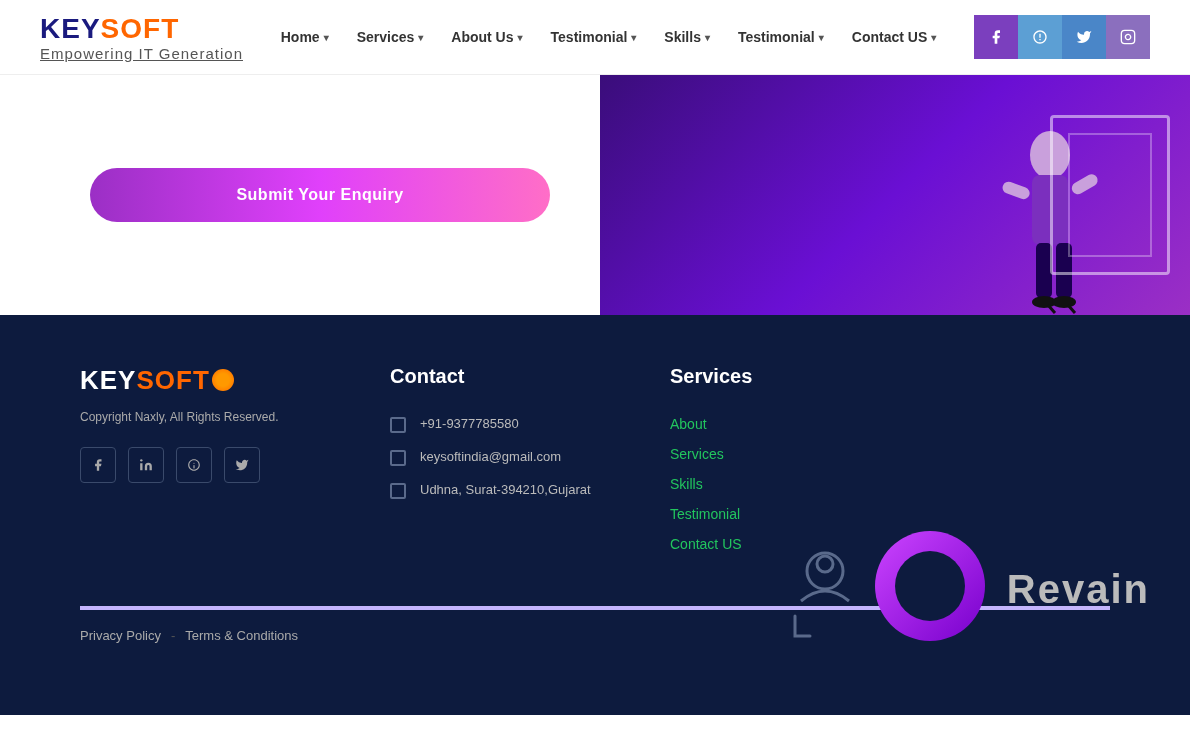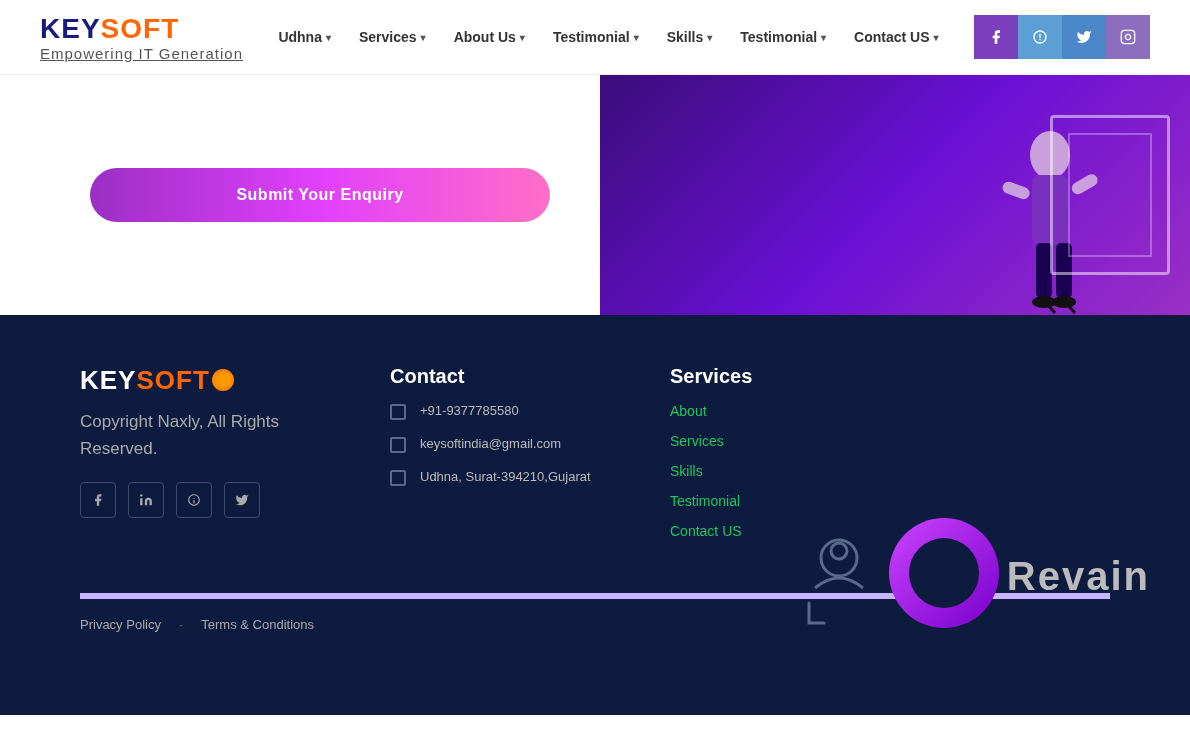--- a/index.html
+++ b/index.html
@@ -146,21 +146,21 @@
       width: 22px;
       height: 22px;
       background: radial-gradient(circle, #ff9900 40%, #ff6600 100%);
       border-radius: 50%;
       margin-left: 2px;
       vertical-align: middle;
       position: relative;
       top: -2px;
     }
     .footer-copyright {
-      font-size: 17px;
+      font-size: 12px;
       color: #aaa;
       margin-bottom: 20px;
       line-height: 1.6;
     }
     .footer-social-icons {
       display: flex;
       gap: 12px;
       margin-top: 10px;
     }
     .footer-social-icon {
@@ -182,21 +182,21 @@
       padding-left: 30px;
     }
     .footer-col-services {
       flex: 1;
       padding-left: 60px;
     }
     .footer-heading {
       font-size: 20px;
       font-weight: 700;
       color: #fff;
-      margin-bottom: 15px;
+      margin-bottom: 28px;
     }
     .contact-item {
       display: flex;
       align-items: flex-start;
       gap: 14px;
       margin-bottom: 16px;
       font-size: 13px;
       color: #bbb;
     }
     .contact-icon {
@@ -211,25 +211,25 @@
       display: block;
       color: #22c55e;
       text-decoration: none;
       font-size: 14px;
       margin-bottom: 14px;
       cursor: pointer;
     }
 
     
     .footer-bottom {
-      border-top: 6px solid #c4b5fd;
+      border-top: 4px solid #c4b5fd;
       padding: 18px 0;
       display: flex;
       align-items: center;
-      gap: 18px;
+      gap: 10px;
     }
     .footer-bottom-link {
       color: #aaa;
       font-size: 13px;
       text-decoration: none;
       cursor: pointer;
     }
     .footer-bottom-sep {
       color: #555;
       font-size: 13px;
@@ -247,21 +247,21 @@
   <div class="navbar-logo">
     <div class="navbar-logo-text">
       <span class="key">KEY</span><span class="soft">SOFT</span>
     </div>
     <div class="logo-tagline">Empowering IT Generation</div>
   </div>
 
   <ul class="navbar-nav">
     <li>
       <a href="#">
-        <span>Udhna</span>
+        <span>Home</span>
         <span class="chevron">▾</span>
       </a>
     </li>
     <li>
       <a href="#">
         <span>Services</span>
         <span class="chevron">▾</span>
       </a>
     </li>
     <li>
@@ -428,21 +428,21 @@
               <path d="M20 90 L20 110 L35 110" fill="none" stroke="#5a6a8b" stroke-width="3" stroke-linecap="round"></path>
             </svg>
           </div>
 
           <div style="position:relative;width:110px;height:110px;flex-shrink:0;">
             <div style="width:110px;height:110px;border-radius:50%;background:linear-gradient(135deg,#cc44ff,#7700cc);position:relative;">
               <div style="position:absolute;top:20px;left:20px;width:70px;height:70px;border-radius:50%;background:#0d1b3e;"></div>
             </div>
           </div>
 
-          <div style="display:flex;flex-direction:column;justify-content:center;padding-left:8px;margin-top:7px;">
+          <div style="display:flex;flex-direction:column;justify-content:center;padding-left:22px;margin-top:7px;">
             <span style="font-size:40px;font-weight:700;color:#bbb;letter-spacing:2px;">Revain</span>
           </div>
         </div>
       </div>
     </div>
 
     <div class="footer-bottom">
       <a class="footer-bottom-link" href="#">Privacy Policy</a>
       <span class="footer-bottom-sep">-</span>
       <a class="footer-bottom-link" href="#">Terms &amp; Conditions</a>

